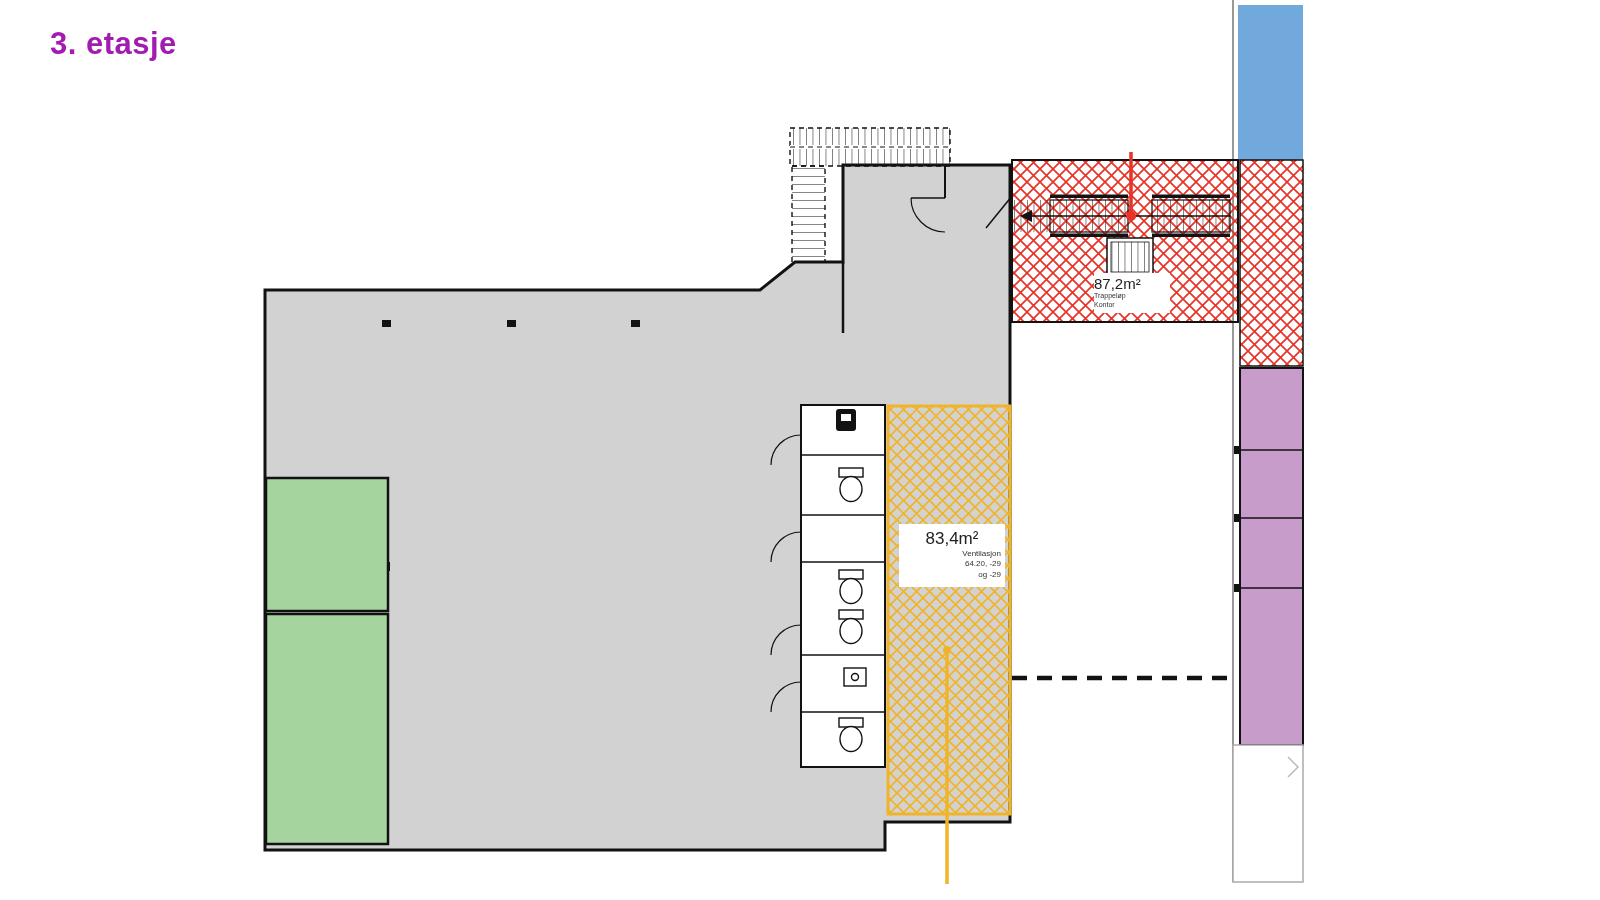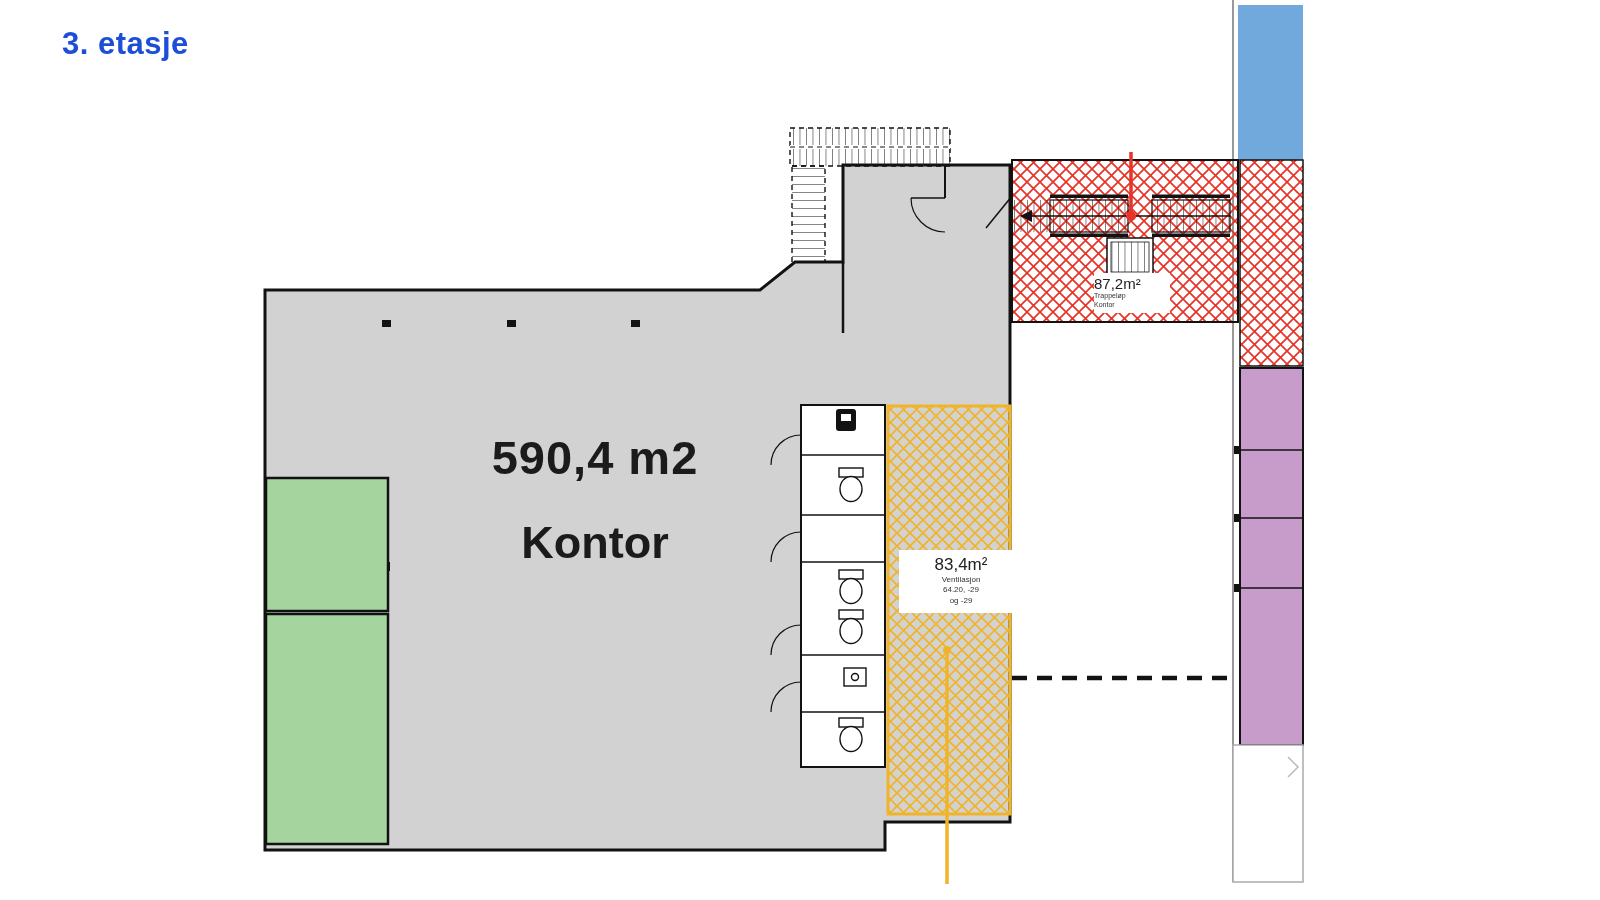--- a/index.html
+++ b/index.html
@@ -2,34 +2,34 @@
 <html><head>
 <meta charset="utf-8">
 <style>
   html,body{margin:0;padding:0;background:#fff;}
   .canvas{
     position:relative;width:1600px;height:900px;background:#ffffff;
     overflow:hidden;font-family:"Liberation Sans",sans-serif;color:#111;
   }
   .plan{position:absolute;left:0;top:0;}
   .floor-title{
-    position:absolute;left:62px;top:26px;font-size:31px;font-weight:700;
-    color:#1d4ed8;letter-spacing:0.5px;z-index:3;
+    position:absolute;left:50px;top:26px;font-size:31px;font-weight:700;
+    color:#a21caf;letter-spacing:0.5px;z-index:3;
   }
   .office-label{
     position:absolute;left:430px;top:430px;width:330px;text-align:center;z-index:2;
   }
   .office-area{font-size:47px;font-weight:700;color:#1b1b1b;letter-spacing:1px;}
   .office-name{font-size:45px;font-weight:700;color:#1b1b1b;margin-top:32px;}
   .vent-label{
-    position:absolute;left:899px;top:550px;width:98px;background:#ffffff;
-    text-align:center;padding:5px 13px 7px;z-index:2;
+    position:absolute;left:899px;top:524px;width:98px;background:#ffffff;
+    text-align:center;padding:5px 4px 7px;z-index:2;
   }
   .vent-area{font-size:17px;color:#222;}
-  .vent-sub{font-size:8px;color:#333;line-height:1.3;}
+  .vent-sub{font-size:8px;color:#333;line-height:1.3;text-align:right;}
   .stair-label{
     position:absolute;left:1094px;top:273px;width:76px;background:#ffffff;
     text-align:left;padding:2px 0 3px;z-index:2;
   }
   .stair-area{font-size:15px;color:#222;}
   .stair-sub{font-size:7px;color:#333;line-height:1.25;}
 </style>
 </head>
 <body>
 
@@ -154,24 +154,20 @@
       <rect x="1234" y="584" width="7" height="8"></rect>
     </g>
 
     <rect x="1233" y="745" width="70" height="137" fill="#ffffff" stroke="#aaaaaa" stroke-width="1.5"></rect>
     <path d="M1288,757 L1298,767 L1288,777" fill="none" stroke="#bbbbbb" stroke-width="1.5"></path>
 
     <circle cx="947" cy="650" r="4" fill="#f0b42a"></circle>
     <line x1="947" y1="650" x2="947" y2="884" stroke="#f0b42a" stroke-width="3.5"></line>
   </svg>
 
-  <div class="office-label">
-    <div class="office-area">590,4 m2</div>
-    <div class="office-name">Kontor</div>
-  </div>
 
   <div class="vent-label">
     <div class="vent-area">83,4m²</div>
     <div class="vent-sub">Ventilasjon</div>
     <div class="vent-sub">64.20, -29</div>
     <div class="vent-sub">og -29</div>
   </div>
 
   <div class="stair-label">
     <div class="stair-area">87,2m²</div>

